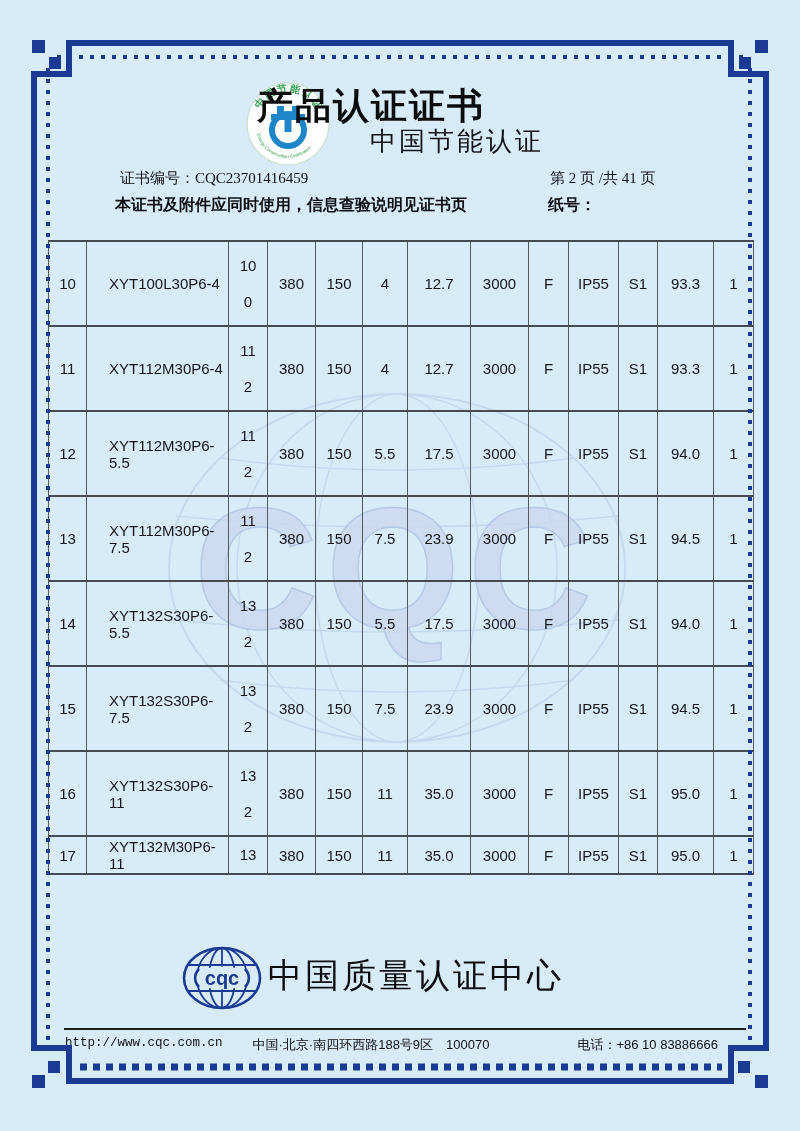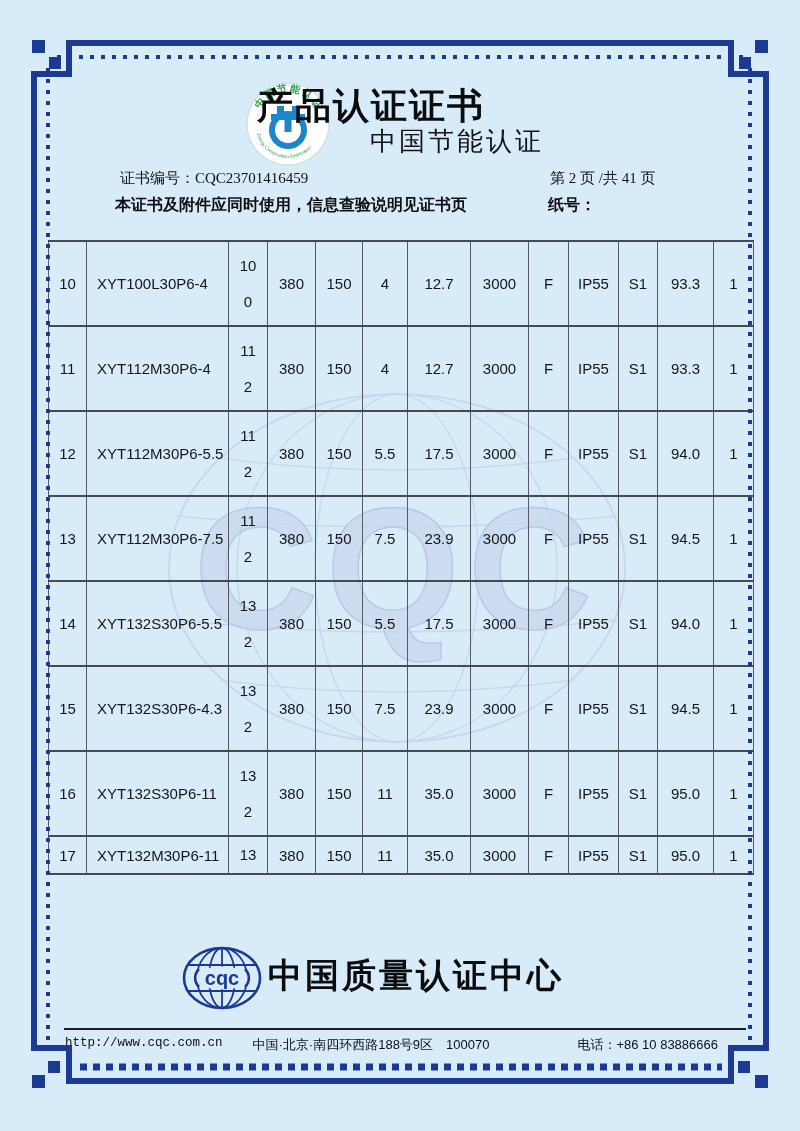--- a/index.html
+++ b/index.html
@@ -25,25 +25,25 @@
   .paper{left:548px;top:195px;font-size:16px;font-weight:bold;color:#0c0e11;}
   
   .data-table{left:48px;top:240px;width:705px;border-collapse:collapse;table-layout:fixed;}
   .data-table td{
     border:1.5px solid #545a62;border-top:2px solid #454b53;border-bottom:2px solid #454b53;
     font-size:15px;text-align:center;vertical-align:middle;color:#14161a;
     padding:0;overflow:hidden;
   }
   .data-table tr{height:85px;}
   .data-table tr.short{height:32px;}
-  .data-table td.col-model{text-align:left;padding-left:10px;}
+  .data-table td.col-model{text-align:left;padding-left:22px;}
   .data-table td.col-frame{white-space:pre-line;line-height:36px;}
   
   .footer-logo{left:181px;top:942px;width:82px;height:72px;}
-  .org-name{left:268px;top:953px;font-size:34px;color:#0b0c0e;letter-spacing:3px;font-weight:bold;}
+  .org-name{left:268px;top:953px;font-size:34px;color:#0b0c0e;letter-spacing:3px;}
   .rule{left:64px;top:1028px;width:682px;height:1.5px;background:#1c1e22;}
   .website{left:65px;top:1036px;font-family:"Liberation Mono","DejaVu Sans Mono",monospace;
            font-size:12.5px;color:#0e1013;}
   .address{left:0;top:1036px;width:742px;text-align:center;font-size:13px;color:#0e1013;}
   .phone{right:82px;top:1036px;font-size:13px;color:#0e1013;}
   .deco,.wm{left:0;top:0;pointer-events:none;}
   .wm{z-index:0;} .content{position:absolute;left:0;top:0;width:100%;height:100%;z-index:1;}
   .deco{z-index:3;}
 </style>
 </head>
@@ -188,21 +188,21 @@
             <td>17.5</td>
             <td>3000</td>
             <td>F</td>
             <td>IP55</td>
             <td>S1</td>
             <td>94.0</td>
             <td>1</td>
           </tr>
           <tr>
             <td>15</td>
-            <td class="col-model">XYT132S30P6-4.3</td>
+            <td class="col-model">XYT132S30P6-7.5</td>
             <td class="col-frame">13
 2</td>
             <td>380</td>
             <td>150</td>
             <td>7.5</td>
             <td>23.9</td>
             <td>3000</td>
             <td>F</td>
             <td>IP55</td>
             <td>S1</td>

